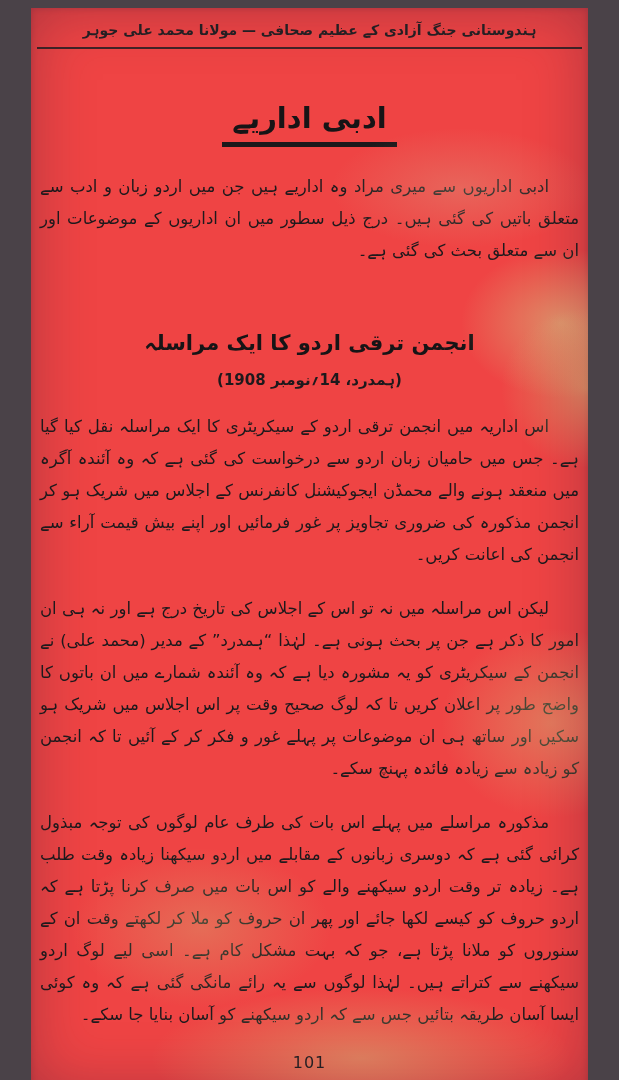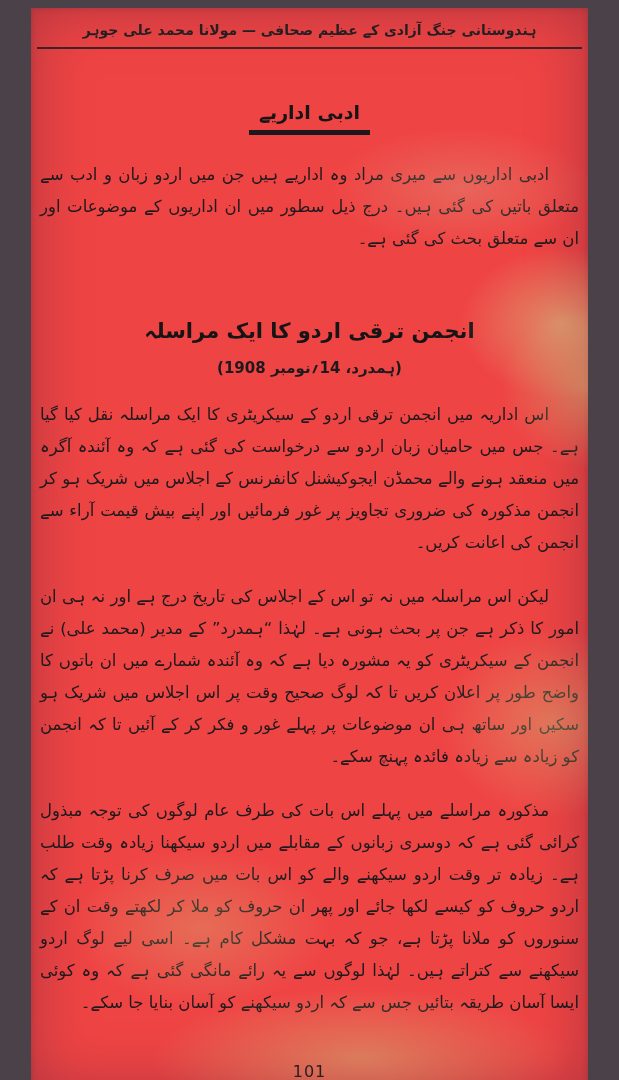--- a/index.html
+++ b/index.html
@@ -53,21 +53,21 @@
     background: #221d21;
     opacity: 0.85;
   }
   .title-wrap {
     margin-top: 52px;
     text-align: center;
   }
   .chapter-title {
     display: inline-block;
     margin: 0;
-    font-size: 19px;
+    font-size: 29px;
     font-weight: bold;
     padding: 0 10px 7px 10px;
     border-bottom: 5px solid #1c181b;
     color: #171416;
   }
   .para {
     margin: 22px 9px 0 9px;
     font-size: 16.5px;
     line-height: 32px;
     text-align: justify;
@@ -84,21 +84,21 @@
   }
   .section-subheading {
     margin-top: 16px;
     text-align: center;
     font-size: 15px;
     font-weight: bold;
     color: #1d191c;
   }
   .page-number {
     position: absolute;
-    bottom: 7px;
+    bottom: 16px;
     left: 0;
     width: 100%;
     text-align: center;
     font-size: 16px;
     letter-spacing: 1px;
     color: #241f23;
   }
 </style>
 </head>
 <body>

